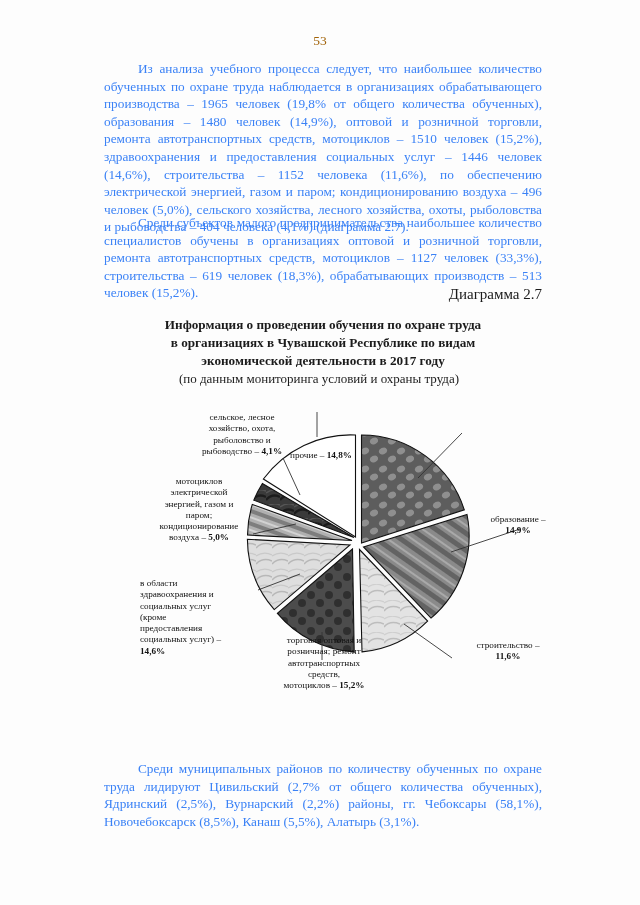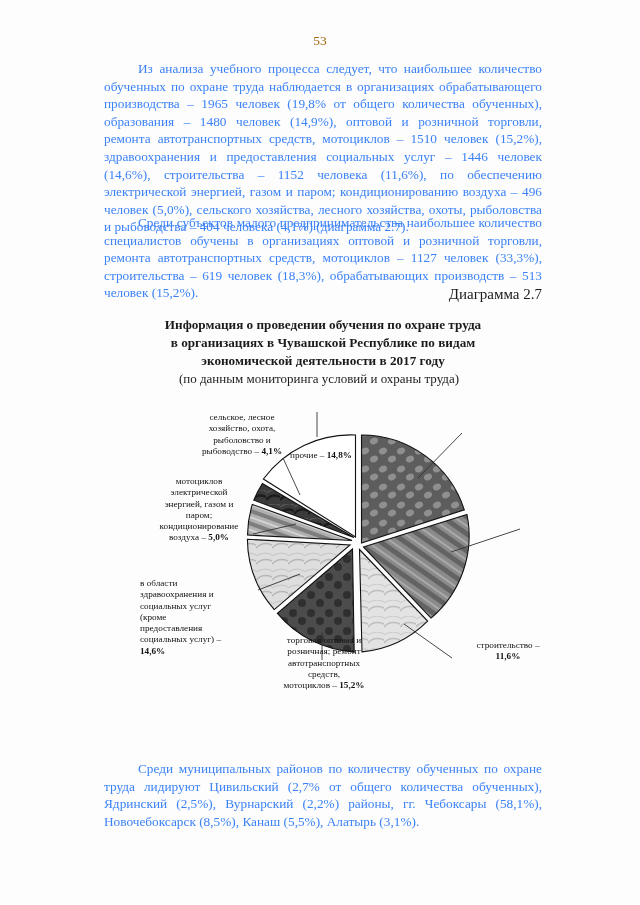--- a/index.html
+++ b/index.html
@@ -239,20 +239,24 @@
 
     <div class="pie-label" id="lbl-trade">
       <span>торговля оптовая и</span><br>
       <span>розничная; ремонт</span><br>
       <span>автотранспортных</span><br>
       <span>средств,</span><br>
       <span>мотоциклов – </span><b>15,2%</b>
     </div>
 
 
+    <div class="pie-label" id="lbl-education">
+      <span>образование – </span><br>
+      <b>14,9%</b>
+    </div>
 
     <div class="pie-label" id="lbl-construction">
       <span>строительство – </span><br>
       <b>11,6%</b>
     </div>
 
   </div>
 
   <div class="body-text" id="para-3">
     <p>Среди муниципальных районов по количеству обученных по охране труда лидируют Цивильский (2,7% от общего количества обученных), Ядринский (2,5%), Вурнарский (2,2%) районы, гг. Чебоксары (58,1%), Новочебоксарск (8,5%), Канаш (5,5%), Алатырь (3,1%).</p>

